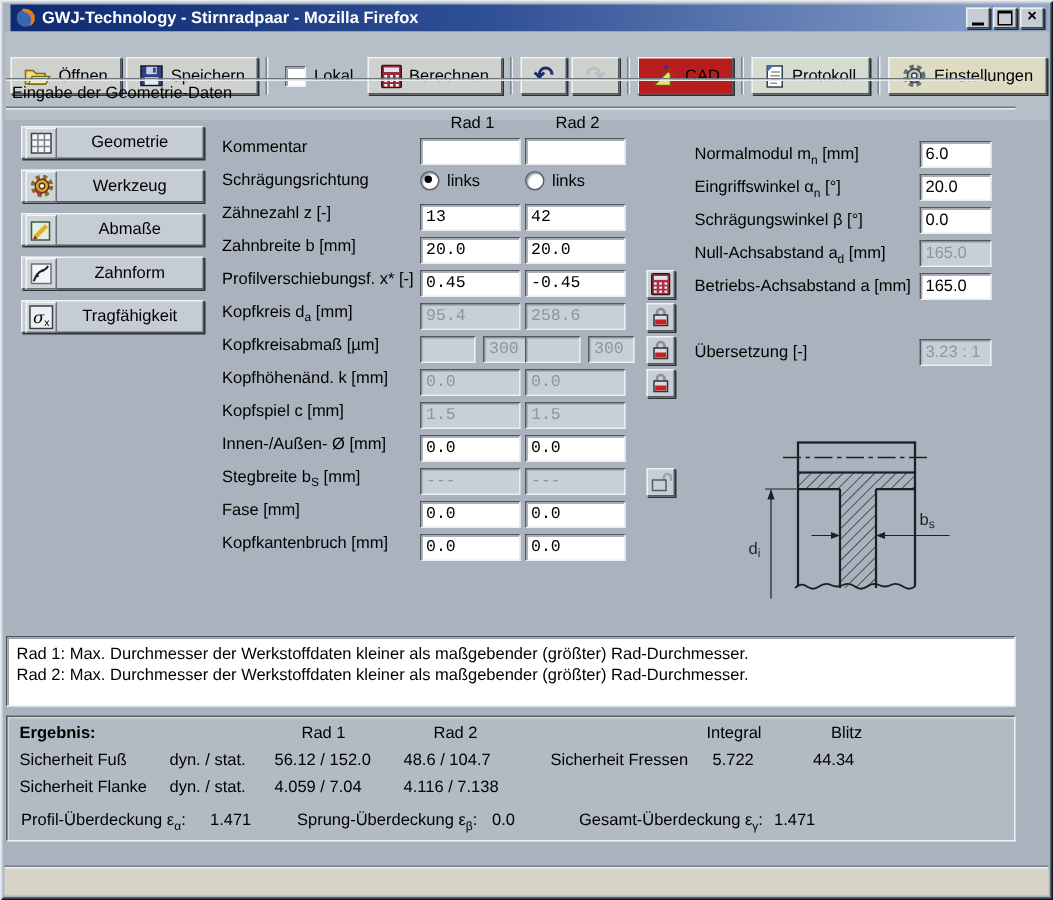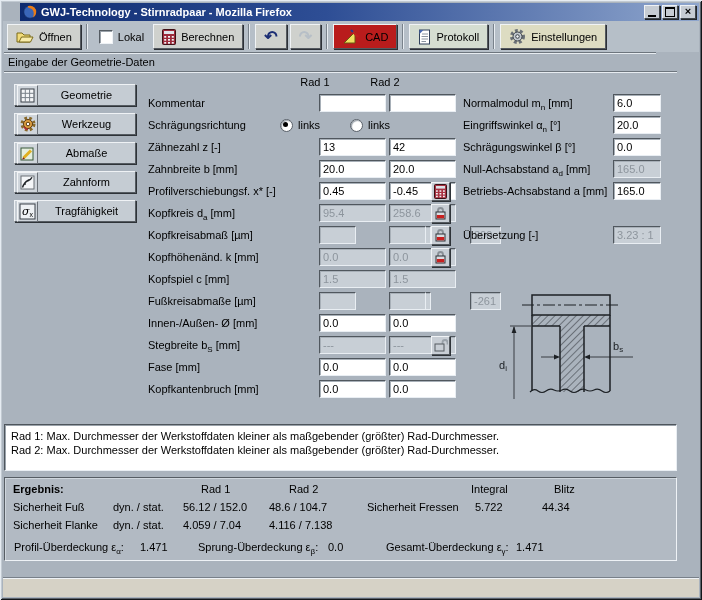--- a/index.html
+++ b/index.html
@@ -1,33 +1,33 @@
 <!DOCTYPE html>
 <html><head>
 <meta charset="utf-8">
 <style>
   html,body{margin:0;padding:0;background:#808890;}
   #app{position:relative;width:702px;height:600px;background:#aab3bd;
        font-family:"Liberation Sans",sans-serif;font-size:11px;color:#000;overflow:hidden;
        box-shadow:inset 1px 1px 0 #e6ecf2, inset -1px -1px 0 #14171a, inset 2px 2px 0 #c2cad2, inset -2px -2px 0 #5b626a;}
   
-  .titlebar{position:absolute;left:20px;top:3px;right:3px;height:18px;
+  .titlebar{position:absolute;left:7px;top:3px;right:3px;height:18px;
             background:linear-gradient(90deg,#0e2b70 0%,#2e4e95 45%,#8fa6cd 100%);
             display:flex;align-items:center;padding:0 3px;color:#fff;font-weight:bold;}
   .title-text{margin-left:4px;white-space:nowrap;font-size:11px;}
   .win-controls{margin-left:auto;display:flex;gap:2px;}
   .win-btn{width:16px;height:14px;background:#c6ccd3;border:1px solid;border-color:#eef1f4 #40464c #40464c #eef1f4;
            box-shadow:1px 1px 0 #23272b;display:flex;align-items:center;justify-content:center;
            color:#000;padding:0;font-size:10px;font-weight:bold;line-height:1;cursor:default;}
   .glyph-min{width:8px;height:2px;background:#000;margin-top:8px;}
   .glyph-max{width:8px;height:7px;border:1px solid #000;border-top-width:2px;}
   .glyph-close{font-size:11px;margin-top:-2px;}
   
   .toolbar{position:absolute;left:3px;top:21px;right:3px;height:31px;background:#b6bfc8;
-           display:flex;align-items:center;padding:0 4px;gap:3px;}
+           display:flex;align-items:center;padding:14px 4px;gap:3px;}
   .tbtn{height:25px;display:flex;align-items:center;gap:5px;padding:0 8px;background:#cfd1cd;
         border:1px solid;border-color:#f0f3f5 #54595f #54595f #f0f3f5;box-shadow:1px 1px 0 #2c3036;
         font-family:inherit;font-size:11px;color:#000;cursor:default;white-space:nowrap;}
   .tbtn.cad{background:#b91c1c;}
   .tbtn.prot{background:#d5ddd1;}
   .tbtn.sett{background:#dddcc2;}
   .tsep{width:0;height:25px;border-left:1px solid #79828b;border-right:1px solid #e8edf2;margin:0 2px;}
   .lokal{display:flex;align-items:center;gap:5px;height:25px;padding:0 6px;}
   .checkbox{width:12px;height:12px;background:#fff;border:1px solid;border-color:#555c63 #eef2f6 #eef2f6 #555c63;
             box-shadow:inset 1px 1px 0 #9aa2aa;display:inline-block;}
@@ -45,26 +45,26 @@
             border-color:#eff2f5 #555b61 #555b61 #eff2f5;box-shadow:1px 1px 0 #2e3338;
             padding:0 2px;font-family:inherit;font-size:11px;color:#000;cursor:default;}
   .side-icon{width:19px;height:19px;background:#cfd5db;border:1px solid;border-color:#f2f4f6 #6a7077 #6a7077 #f2f4f6;
              display:flex;align-items:center;justify-content:center;margin-right:2px;flex-shrink:0;}
   .side-label{flex:1;text-align:center;}
   
   .form-main{position:absolute;left:148px;top:76px;}
   .form-hdr{height:16px;display:flex;}
   .hdr-sp{width:132px;flex-shrink:0;}
   .hdr-col{width:70px;text-align:center;}
-  .frow{height:22px;display:flex;align-items:center;}
+  .frow{height:22px;display:flex;align-items:flex-start;}
   .lbl{width:132px;flex-shrink:0;white-space:nowrap;}
   .cell{width:70px;display:flex;align-items:center;flex-shrink:0;}
   .fld{box-sizing:border-box;width:67px;height:18px;background:#fff;color:#000;
        border:1px solid;border-color:#50575e #e9eef3 #e9eef3 #50575e;box-shadow:inset 1px 1px 0 #a8b0b8;
-       font-family:Liberation Sans, sans-serif;font-size:11px;padding:0 3px;margin-left:39px;}
+       font-family:Liberation Mono, monospace;font-size:11px;padding:0 3px;}
   .fld:disabled{background:#c8cfd6;color:#8d959d;}
   .fld.half{width:31px;margin-right:5px;padding-left:32px;}
   .fld.half2{width:31px;}
   .mini-btn{width:19px;height:19px;margin-left:11px;background:#c8ced5;border:1px solid;
             border-color:#eff2f5 #545a60 #545a60 #eff2f5;box-shadow:1px 1px 0 #2e3338;
             display:flex;align-items:center;justify-content:center;padding:0;cursor:default;}
   .radio{width:11px;height:11px;border-radius:50%;background:#fff;border:1px solid #596069;
          box-shadow:inset 1px 1px 1px #9aa2aa;display:inline-block;position:relative;margin-right:5px;flex-shrink:0;}
   .radio.checked::after{content:"";position:absolute;left:2px;top:2px;width:5px;height:5px;background:#000;border-radius:50%;}
   sub{font-size:8px;line-height:0;}
@@ -113,20 +113,29 @@
     </div>
   </div>
 
   <div class="toolbar">
     <button class="tbtn">
       <svg width="18" height="15" viewBox="0 0 18 15">
         <path d="M1 13 L1 4 L6 4 L8 6 L14 6 L14 13 Z" fill="#f2dc7a" stroke="#7a6a18"></path>
         <path d="M3 13 L5.5 8 L17 8 L14.5 13 Z" fill="#f8ecaa" stroke="#7a6a18"></path>
       </svg>
       <span>Öffnen</span>
+    </button>
+    <button class="tbtn">
+      <svg width="16" height="15" viewBox="0 0 16 15">
+        <rect x="1" y="1" width="14" height="13" fill="#2f3f86" stroke="#101830"></rect>
+        <rect x="4.5" y="1.5" width="7" height="5" fill="#c8d0dc"></rect>
+        <rect x="9" y="2.2" width="1.8" height="3.2" fill="#2f3f86"></rect>
+        <rect x="3.5" y="8.5" width="9" height="5" fill="#e8ecf2"></rect>
+      </svg>
+      <span>Speichern</span>
     </button>
     <div class="tsep"></div>
     <div class="lokal">
       <span class="checkbox"></span>
       <span>Lokal</span>
     </div>
     <button class="tbtn">
       <svg width="14" height="16" viewBox="0 0 14 16">
         <rect x="0.5" y="0.5" width="13" height="15" rx="1" fill="#9c2a3a" stroke="#401016"></rect>
         <rect x="2" y="2" width="10" height="3" fill="#dfe4ea"></rect>
@@ -377,31 +386,20 @@
       <span class="lbl"><span>Kopfspiel c [mm]</span></span>
       <span class="cell">
           <input class="fld" disabled="" value="1.5" style="">
         </span>
       <span class="cell">
           <input class="fld" disabled="" value="1.5" style="">
         </span>
     </div>
 
 
-    <div class="frow">
-      <span class="lbl"><span>Fußkreisabmaße [µm]</span></span>
-      <span class="cell">
-        <input class="fld half" disabled="" value="-302" style="">
-        <input class="fld half2" disabled="" value="-192" style="">
-      </span>
-      <span class="cell">
-        <input class="fld half" disabled="" value="-398" style="">
-        <input class="fld half2" disabled="" value="-261" style="">
-      </span>
-    </div>
 
     <div class="frow">
       <span class="lbl"><span>Innen-/Außen- Ø [mm]</span></span>
       <span class="cell">
           <input class="fld" value="0.0" style="">
         </span>
       <span class="cell">
           <input class="fld" value="0.0" style="">
         </span>
     </div>

